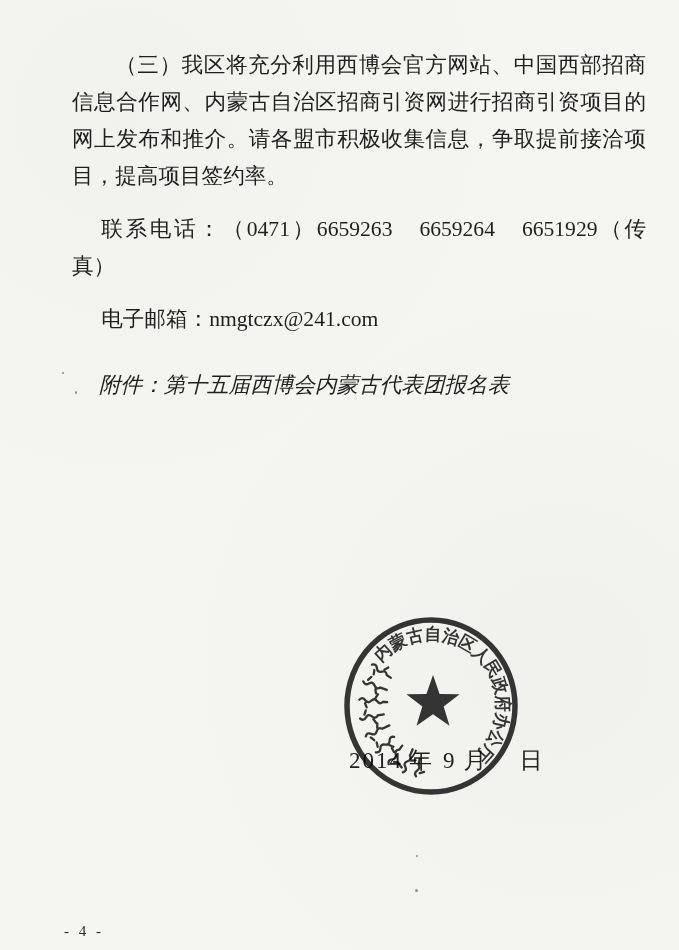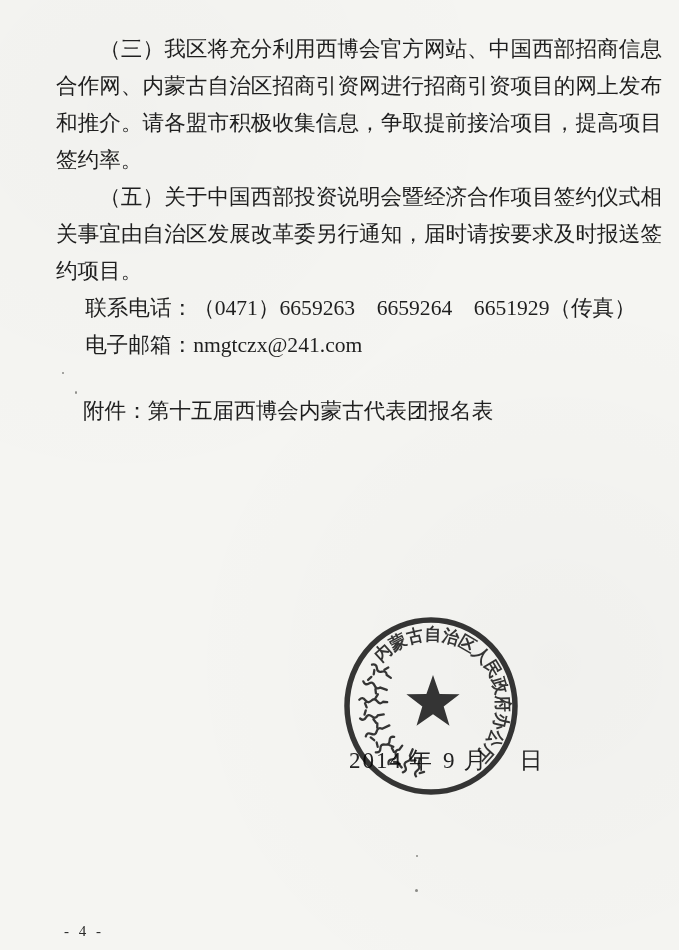--- a/index.html
+++ b/index.html
@@ -13,23 +13,23 @@
     overflow:hidden;
     font-family:"Liberation Serif","DejaVu Serif",serif;
     color:#1f1f1f;
   }
   .doc{
     position:absolute;left:56px;top:31px;width:606px;
     font-size:21.6px;line-height:37px;
     text-align:justify;
     letter-spacing:0;
   }
-  .doc p{margin:0;text-indent:2em;}
+  .doc p{margin:16px;text-indent:2em;}
   .doc p.small-indent{text-indent:1.35em;}
-  .doc p.attachment{margin-top:29px;text-indent:1.25em;}
+  .doc p.attachment{margin-top:29px;text-indent:1.25em;font-style:italic;}
   .date-line{
     position:absolute;left:349px;top:745px;
     font-size:23px;color:#222;white-space:nowrap;
   }
   .date-line .yr{letter-spacing:2px;}
   .date-line .u1{margin-left:6px;}
   .date-line .mo{margin-left:11px;}
   .date-line .u2{margin-left:9px;}
   .date-line .u3{margin-left:33px;}
   .seal{
@@ -50,21 +50,20 @@
   .speck.s3{left:416px;top:855px;width:2px;height:2px;}
   .speck.s4{left:415px;top:889px;width:3px;height:3px;}
 </style>
 </head>
 <body>
 
 <div class="page">
 
   <div class="doc">
     <p>（三）我区将充分利用西博会官方网站、中国西部招商信息合作网、内蒙古自治区招商引资网进行招商引资项目的网上发布和推介。请各盟市积极收集信息，争取提前接洽项目，提高项目签约率。</p>
-    <p>（五）关于中国西部投资说明会暨经济合作项目签约仪式相关事宜由自治区发展改革委另行通知，届时请按要求及时报送签约项目。</p>
     <p class="small-indent">联系电话：（0471）6659263　6659264　6651929（传真）</p>
     <p class="small-indent">电子邮箱：nmgtczx@241.com</p>
     <p class="attachment">附件：第十五届西博会内蒙古代表团报名表</p>
   </div>
 
   <div class="date-line">
     <span class="yr">2014</span><span class="u1">年</span><span class="mo">9</span><span class="u2">月</span><span class="u3">日</span>
   </div>
 
   <svg class="seal" viewBox="0 0 184 184" xmlns="http://www.w3.org/2000/svg">

